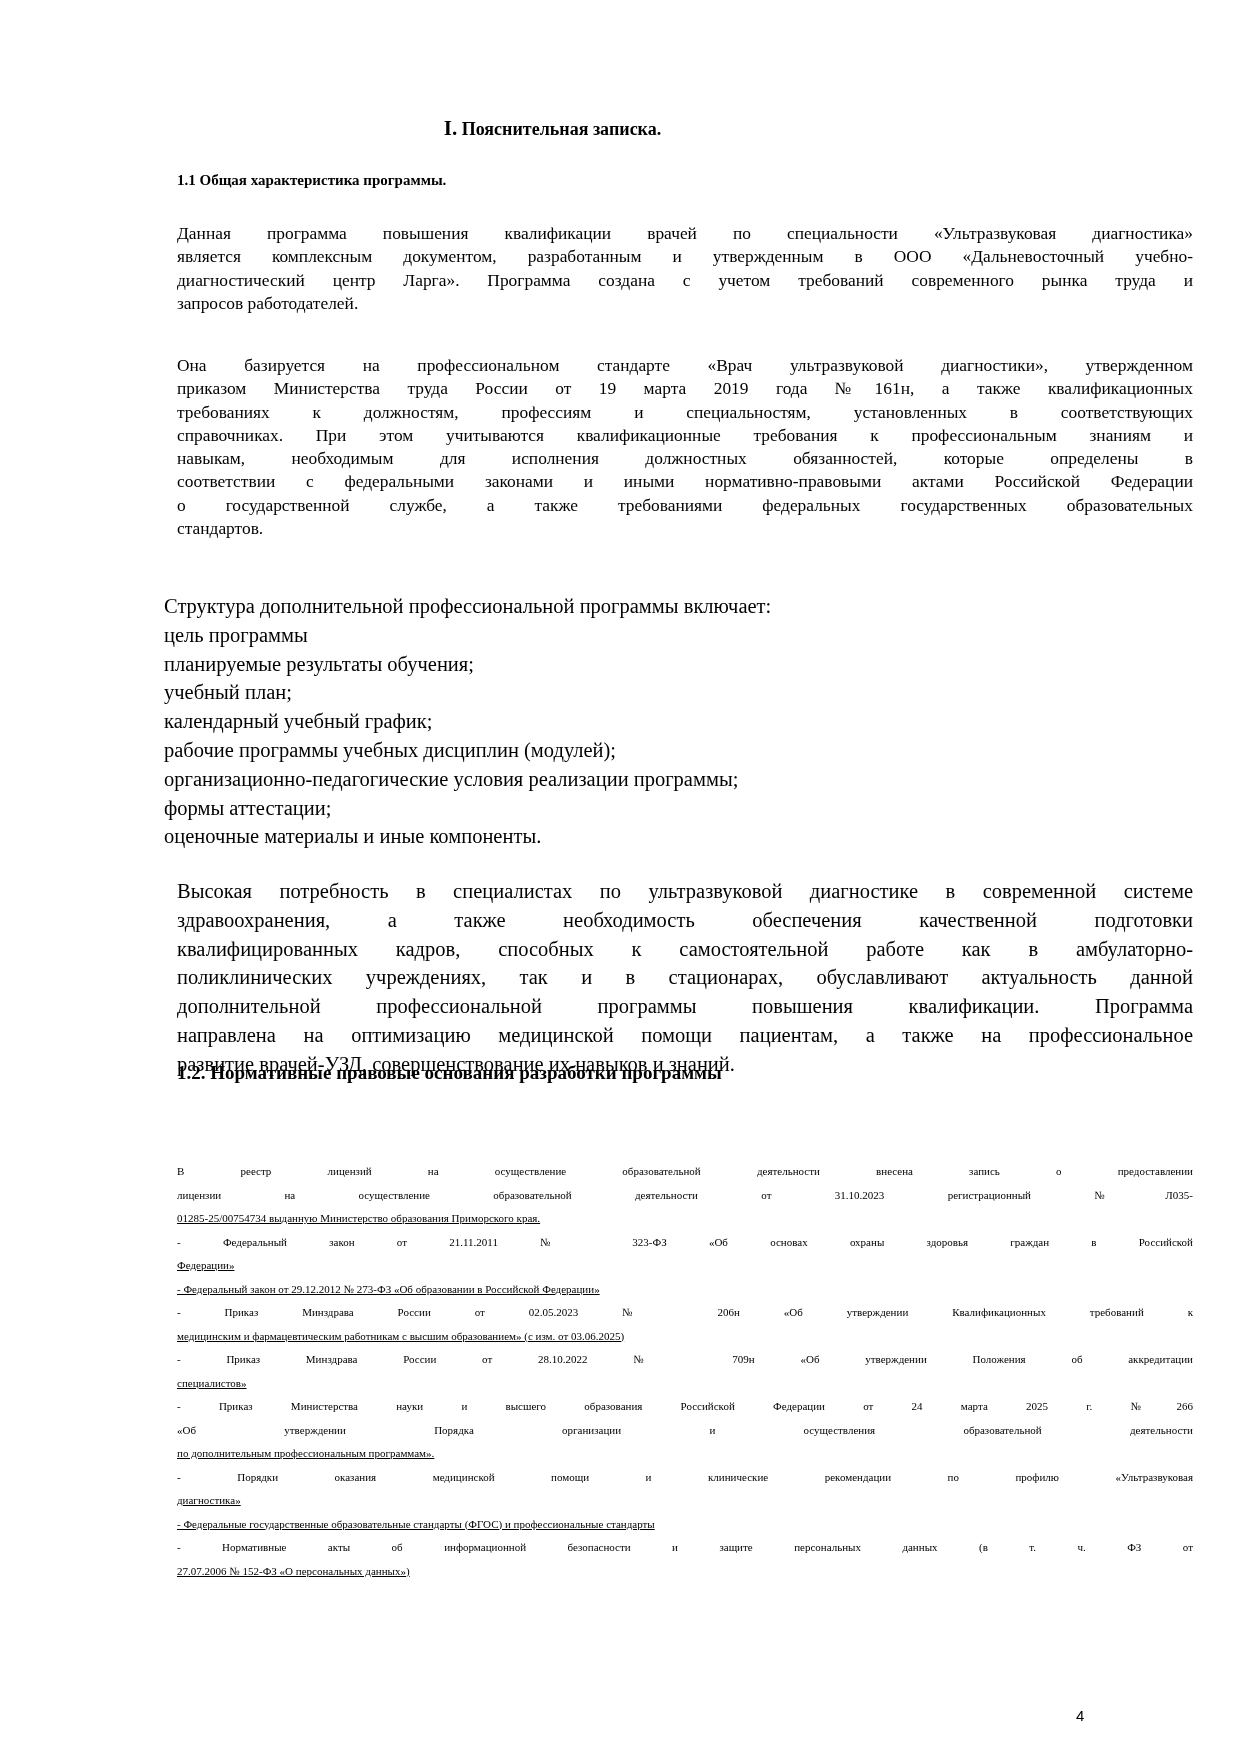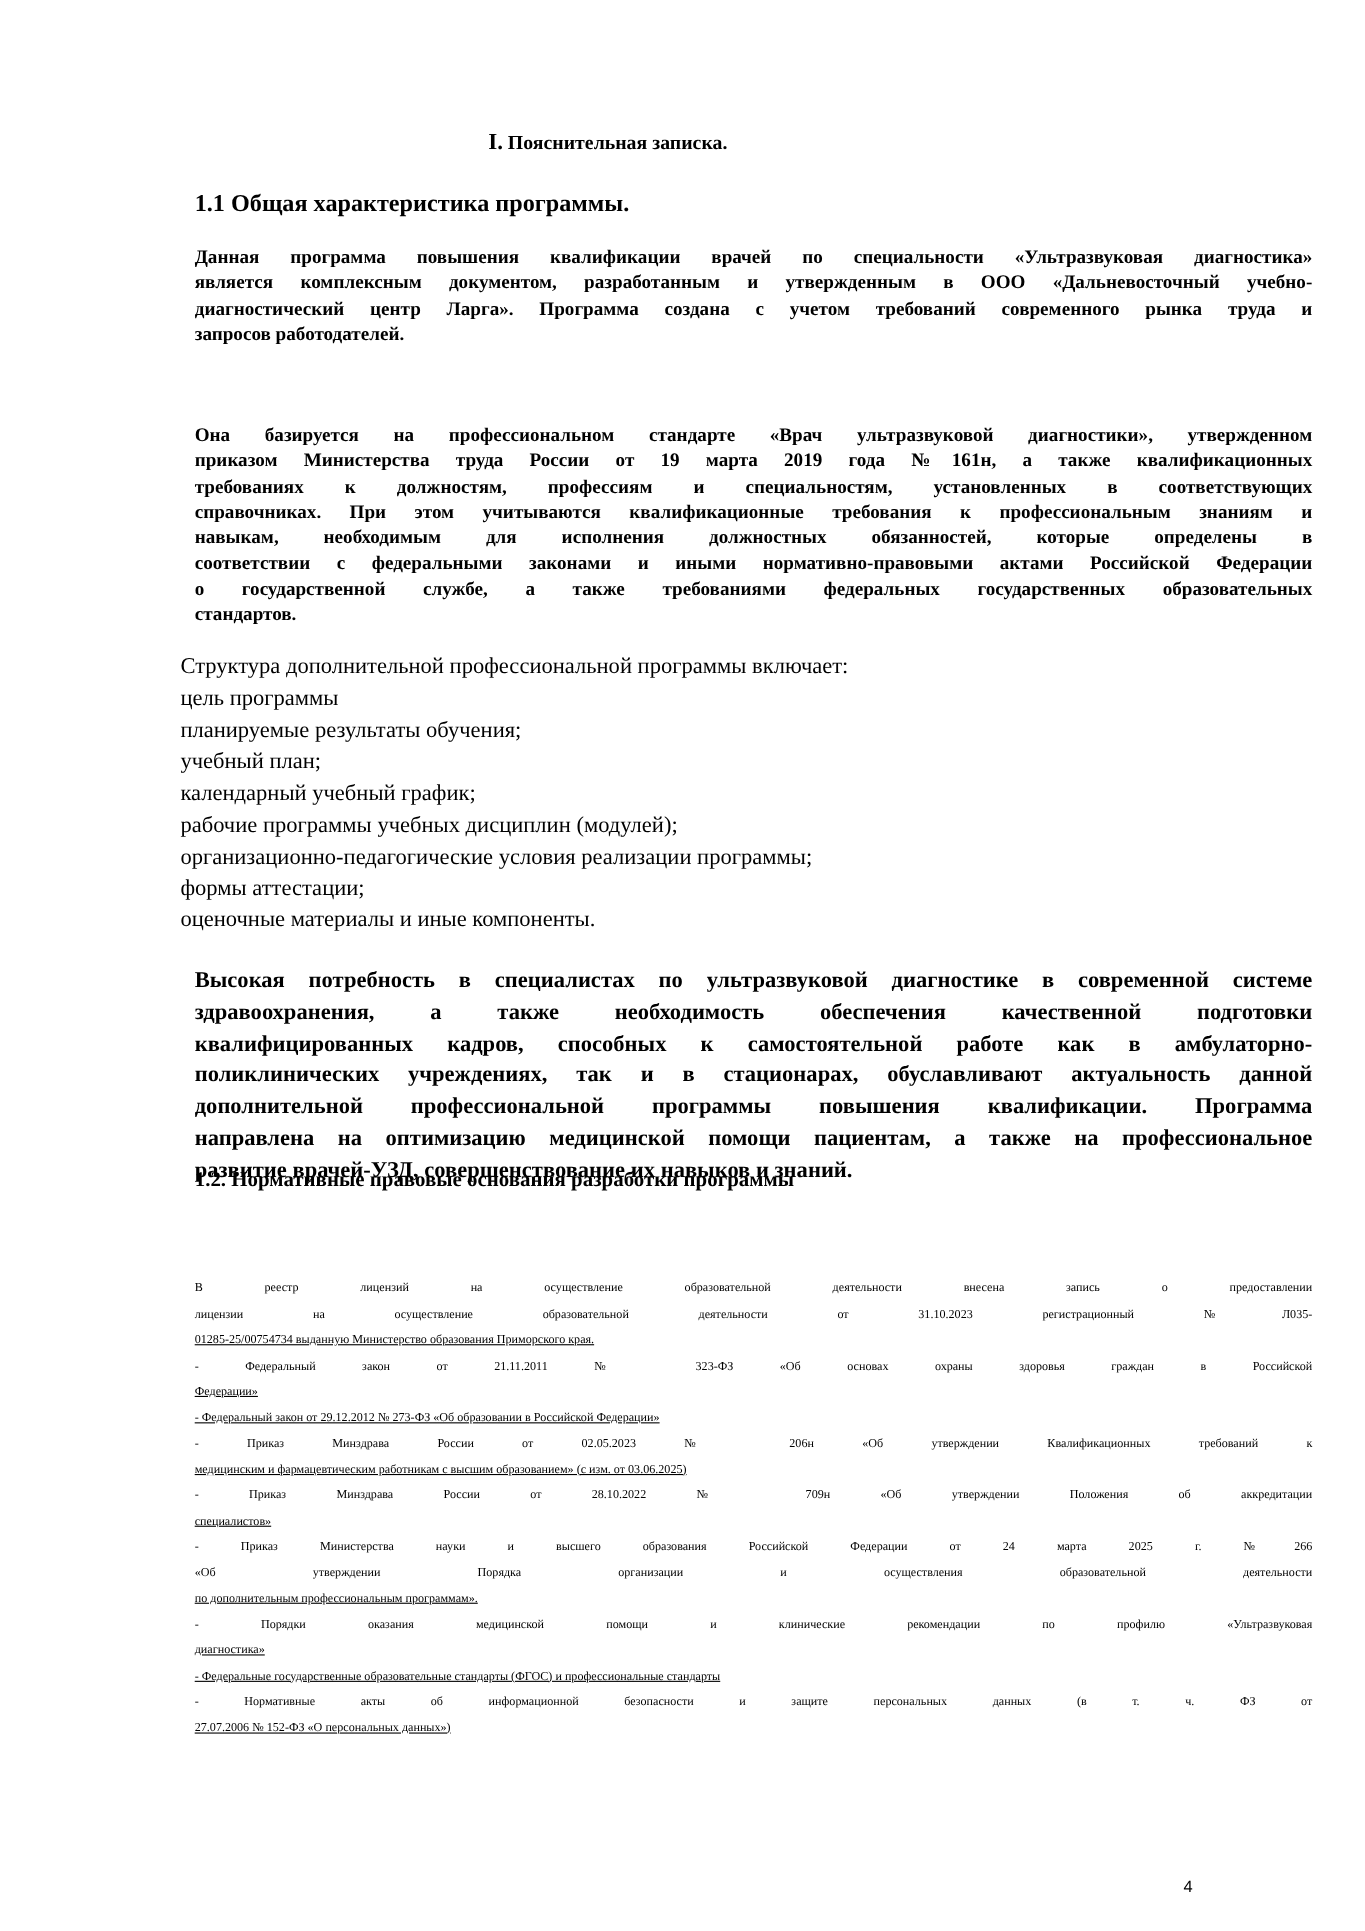--- a/index.html
+++ b/index.html
@@ -1,22 +1,22 @@
 <!DOCTYPE html>
 <html><head>
   <meta charset="utf-8">
   <style>
     html, body { margin: 0; padding: 0; background: #ffffff; }
     body { width: 1241px; height: 1755px; position: relative; overflow: hidden; color: #000; font-family: "Liberation Serif", serif; }
     .page { position: absolute; left: 0; top: 0; width: 1241px; height: 1755px; background: #fff; }
     .abs { position: absolute; margin: 0; }
     .title { left: 0; width: 1015px; top: 116px; text-align: center; font-weight: bold; font-size: 18px; padding-left: 90px; box-sizing: border-box; }
     .title .roman { font-size: 21px; }
-    .h2 { font-weight: bold; font-size: 22px; left: 177px; }
-    .para { left: 177px; width: 1016px; text-align: justify; font-size: 17.4px; line-height: 23.3px; font-weight: bold; }
+    .h2 { font-weight: bold; font-size: 15px; left: 177px; }
+    .para { left: 177px; width: 1016px; text-align: justify; font-size: 17.4px; line-height: 23.3px; }
     .para .ln { display: block; text-align: justify; text-align-last: justify; white-space: nowrap; }
     .para .ln.last { text-align-last: left; }
     .big { font-size: 20.5px; line-height: 28.8px; }
     .list { left: 164px; font-size: 20.5px; line-height: 28.8px; }
     .list .item { display: block; white-space: nowrap; }
     .legal { left: 177px; width: 1016px; font-size: 11px; line-height: 23.5px; }
     .legal .ln { display: block; white-space: nowrap; text-align: justify; text-align-last: justify; }
     .legal .ln.last { text-align-last: left; text-decoration: underline; }
     .pagenum { left: 1076px; top: 1707px; font-family: "Liberation Sans", sans-serif; font-size: 15px; }
   </style>
@@ -29,21 +29,21 @@
 
   <h2 class="abs h2" style="top:172px;">1.1 Общая характеристика программы.</h2>
 
   <div class="abs para" style="top:222px;">
     <span class="ln">Данная программа повышения квалификации врачей по специальности «Ультразвуковая диагностика»</span>
     <span class="ln">является комплексным документом, разработанным и утвержденным в ООО «Дальневосточный учебно-</span>
     <span class="ln">диагностический центр Ларга». Программа создана с учетом требований современного рынка труда и</span>
     <span class="ln last">запросов работодателей.</span>
   </div>
 
-  <div class="abs para" style="top:354px;margin-top:30px;">
+  <div class="abs para" style="top:354px;">
     <span class="ln">Она базируется на профессиональном стандарте «Врач ультразвуковой диагностики», утвержденном</span>
     <span class="ln">приказом Министерства труда России от 19 марта 2019 года №161н, а также квалификационных</span>
     <span class="ln">требованиях к должностям, профессиям и специальностям, установленных в соответствующих</span>
     <span class="ln">справочниках. При этом учитываются квалификационные требования к профессиональным знаниям и</span>
     <span class="ln">навыкам, необходимым для исполнения должностных обязанностей, которые определены в</span>
     <span class="ln">соответствии с федеральными законами и иными нормативно-правовыми актами Российской Федерации</span>
     <span class="ln">о государственной службе, а также требованиями федеральных государственных образовательных</span>
     <span class="ln last">стандартов.</span>
   </div>
 

